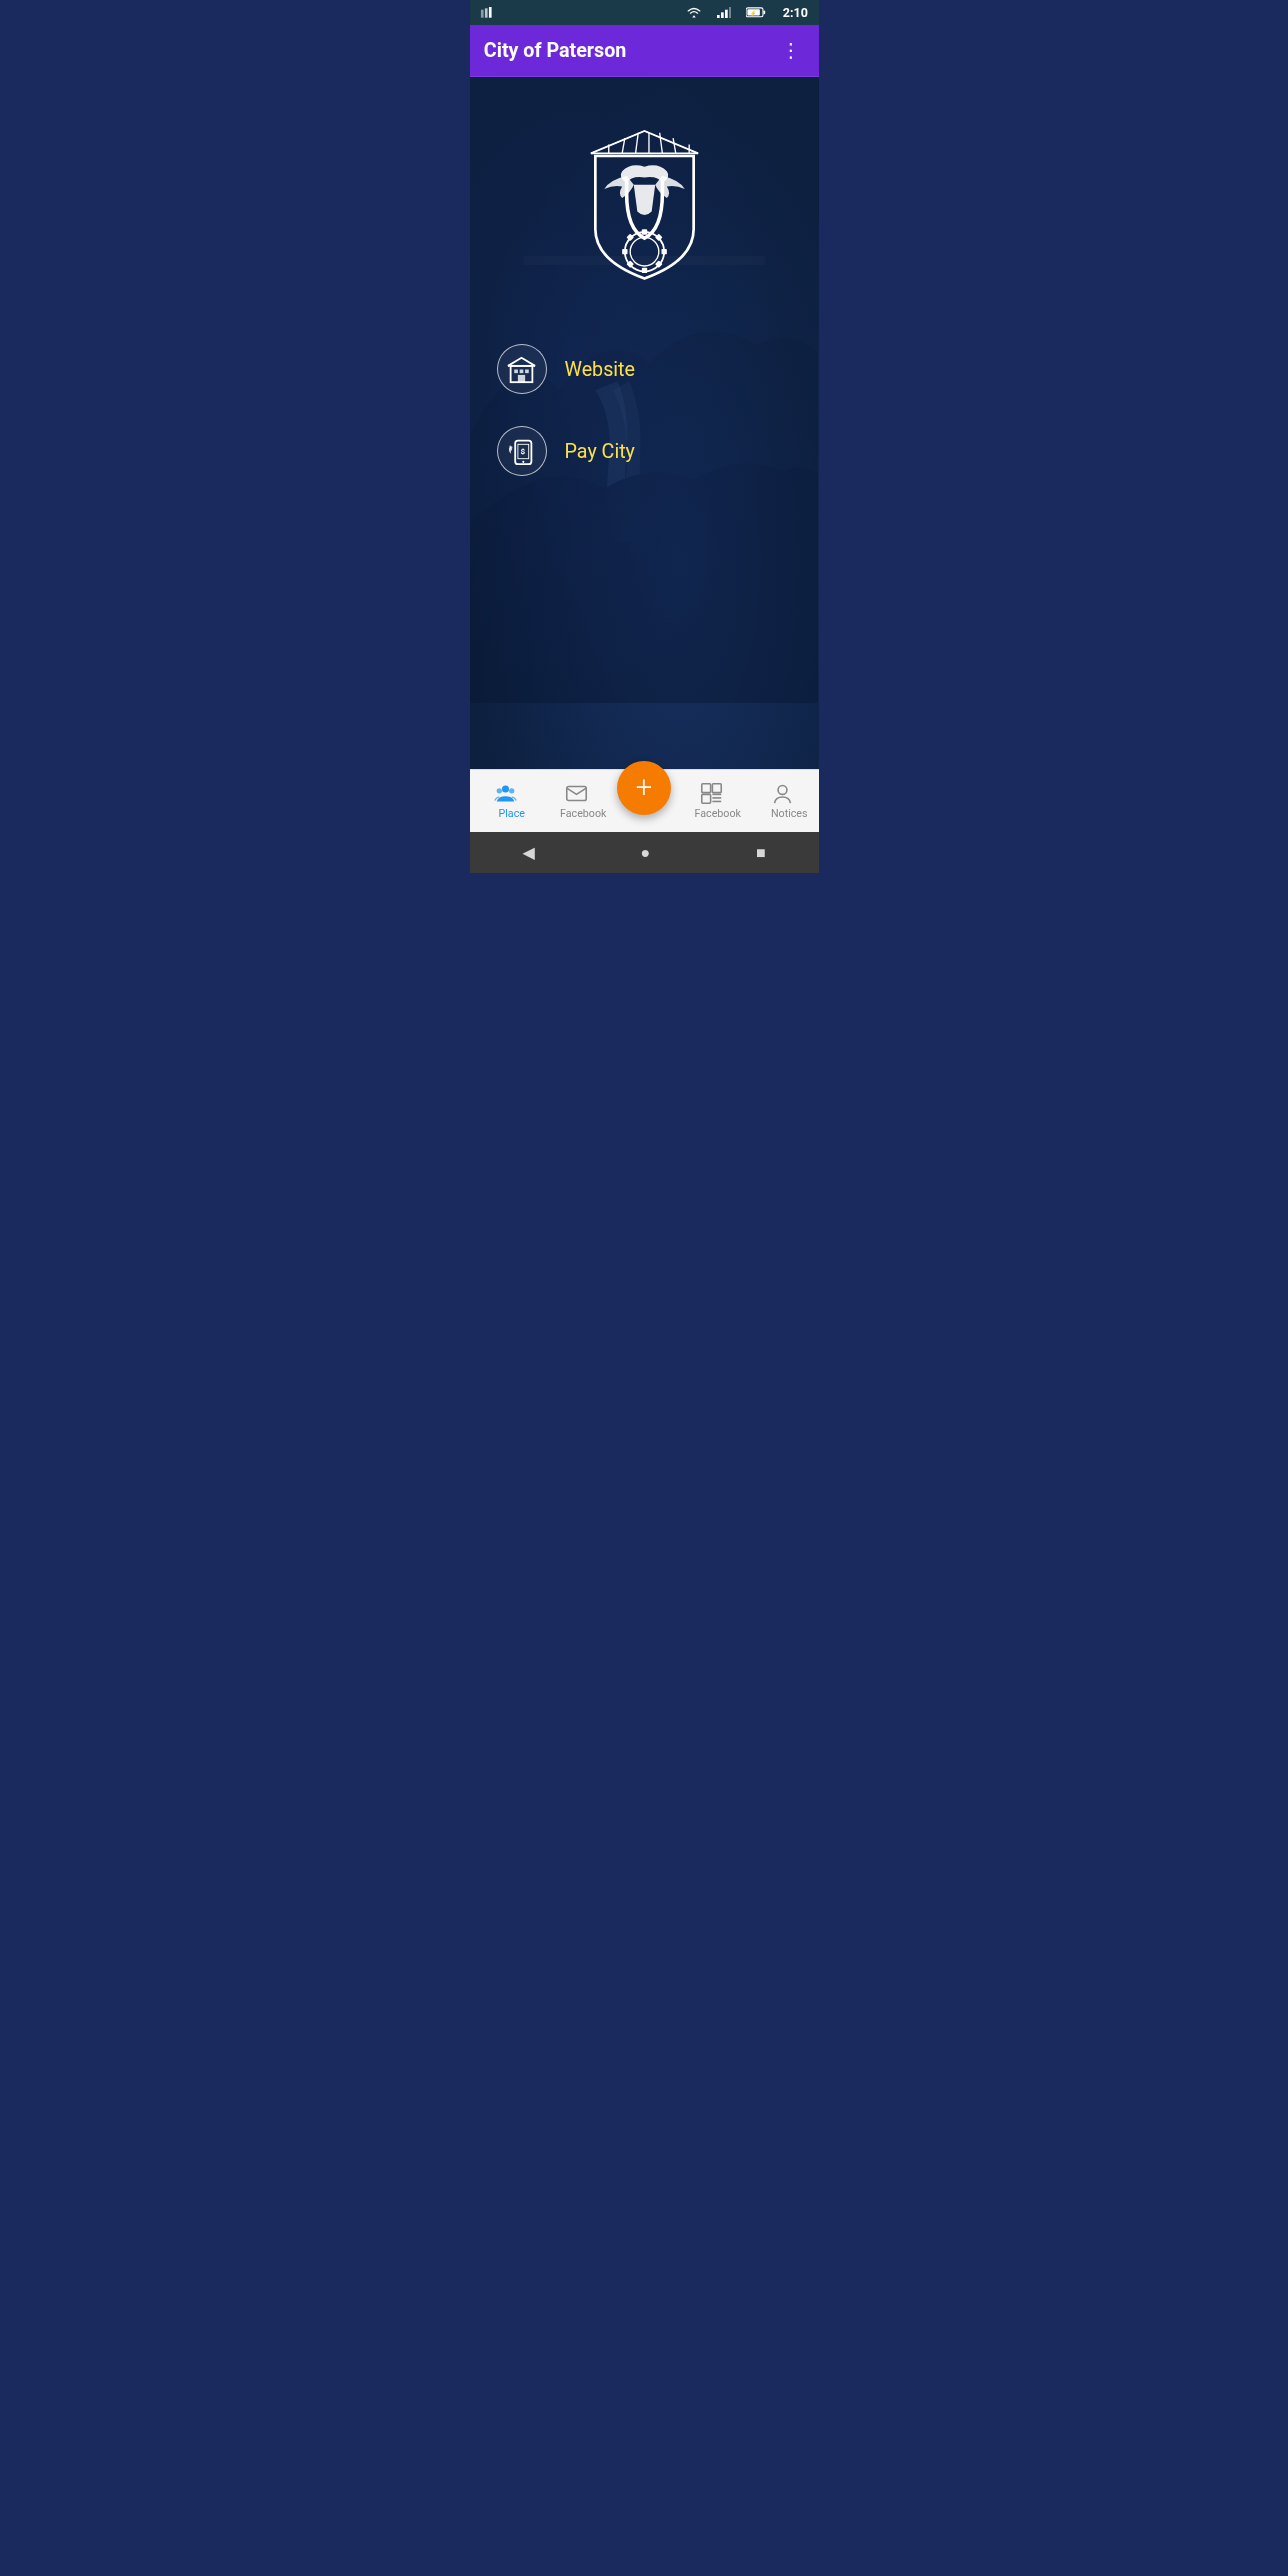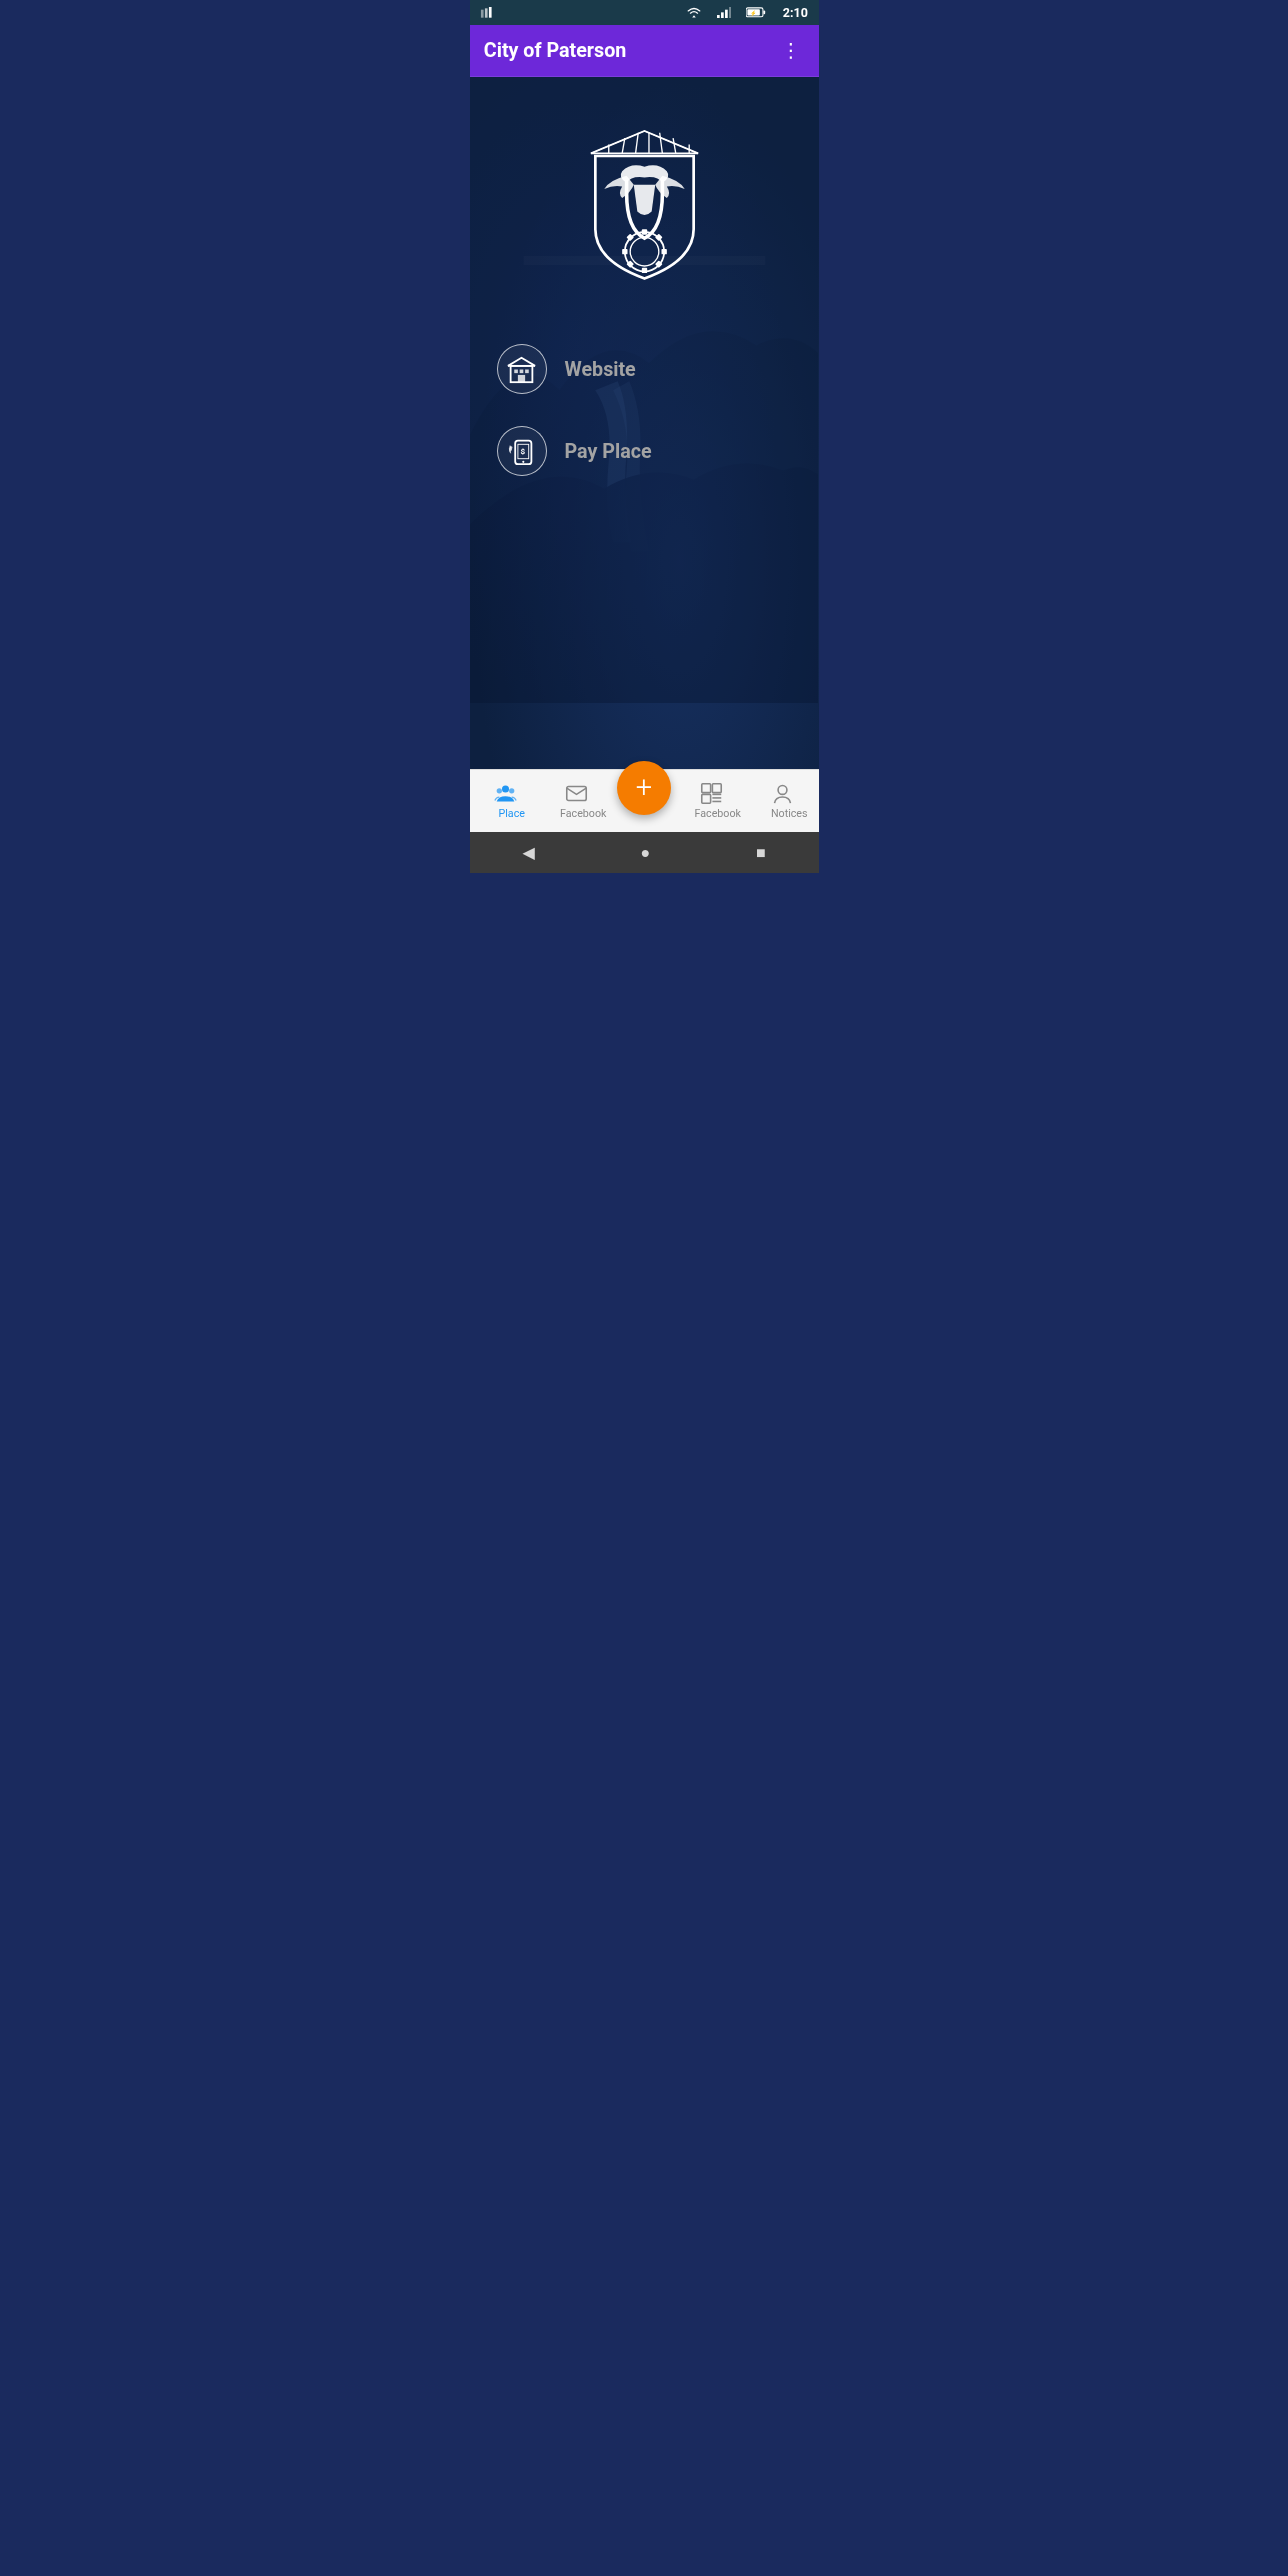--- a/index.html
+++ b/index.html
@@ -123,23 +123,23 @@
       height: 50px;
       border-radius: 50%;
       border: 1.8px solid rgba(255,255,255,0.7);
       display: flex;
       align-items: center;
       justify-content: center;
       flex-shrink: 0;
       background: rgba(255,255,255,0.05);
     }
     .menu-item-label {
-      color: #a3a3a3;
+      color: #fde047;
       font-size: 19.7px;
-      font-weight: 700;
+      font-weight: 400;
     }
 
     
     .main-spacer {
       flex: 1;
       min-height: 268px;
       position: relative;
       z-index: 1;
       width: 100%;
     }
@@ -345,21 +345,21 @@
           <rect x="8" y="3" width="18" height="26" rx="3" stroke="white" stroke-width="2" fill="none"></rect>
           <rect x="11" y="7" width="12" height="16" stroke="white" stroke-width="1" fill="none"></rect>
           <circle cx="17" cy="26.5" r="1.2" fill="white"></circle>
 
           <text x="14" y="18" fill="white" font-size="9" font-weight="bold">$</text>
 
           <path d="M2 8 Q0 12 2 16 Q5 14 5 10 Z" fill="white" opacity="0.8"></path>
           <path d="M3 10 Q1 14 3 17" stroke="white" stroke-width="0.8" fill="none"></path>
         </svg>
       </div>
-      <span class="menu-item-label">Pay Place</span>
+      <span class="menu-item-label">Pay City</span>
     </div>
   </div>
 
   <div class="main-spacer"></div>
 </div>
 
 <div class="bottom-nav">
 
   <div class="nav-item active">
     <div class="nav-icon">

